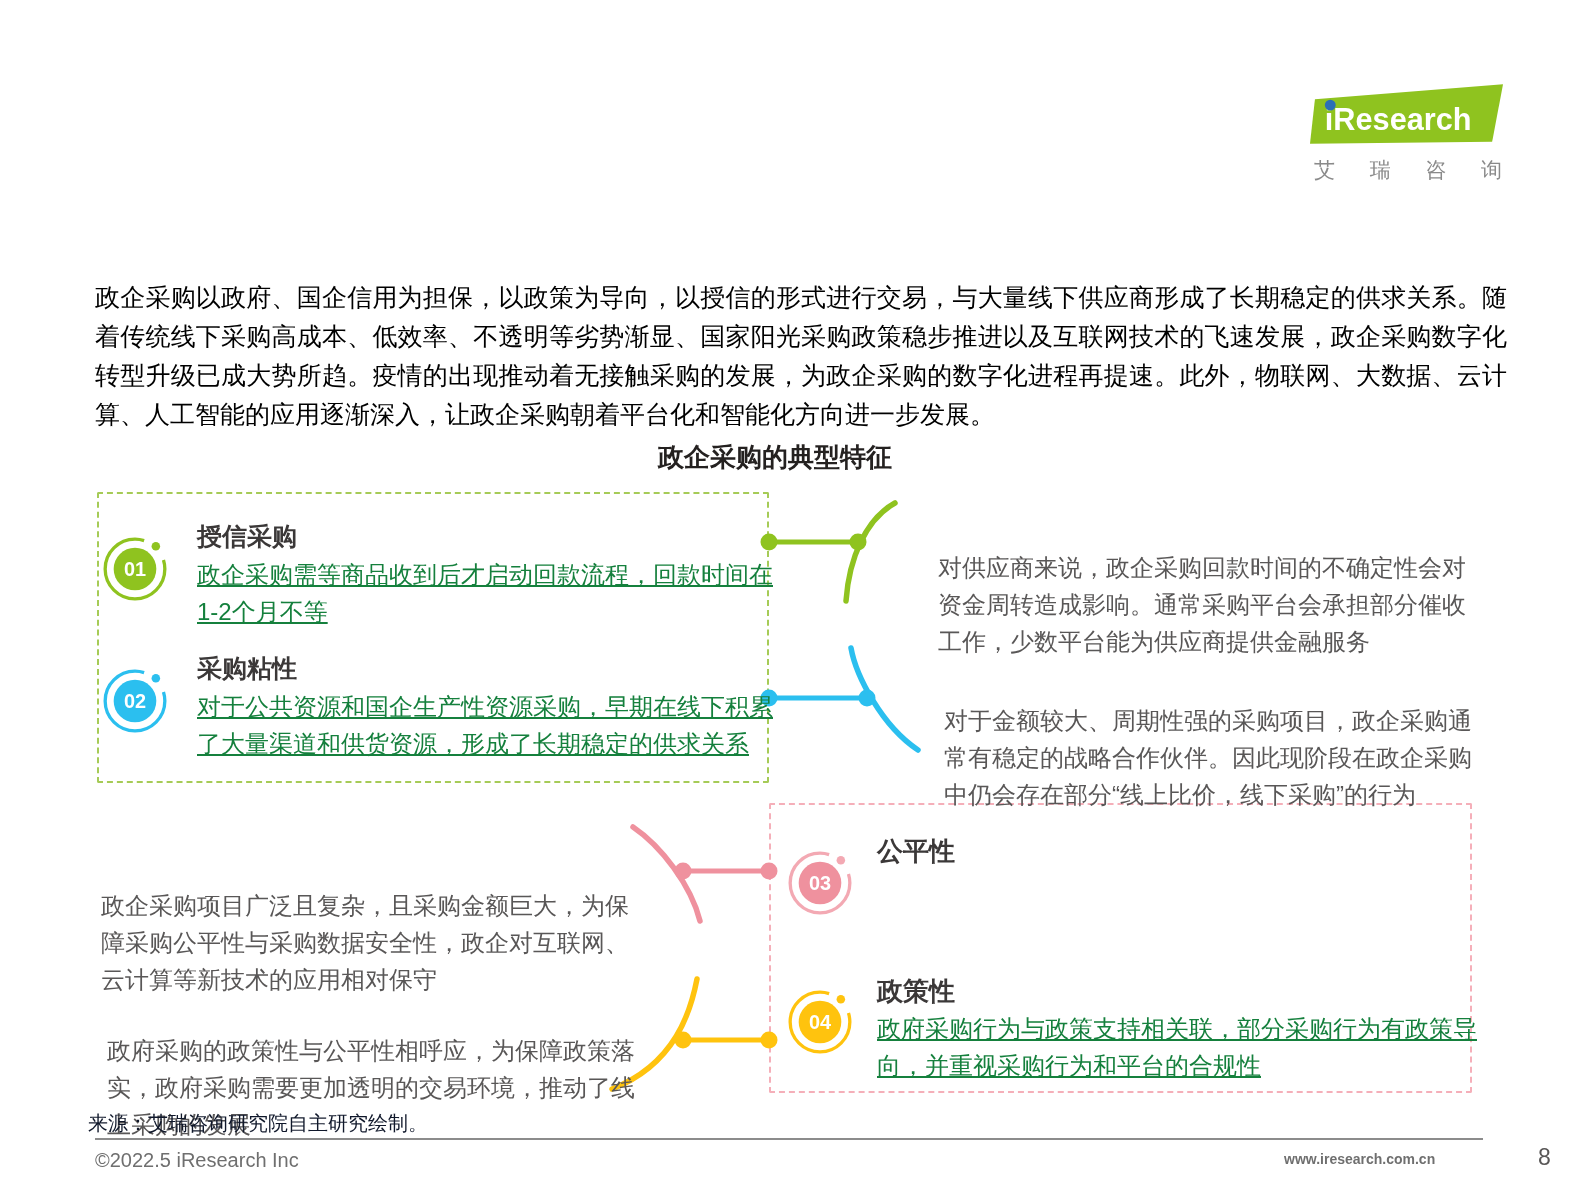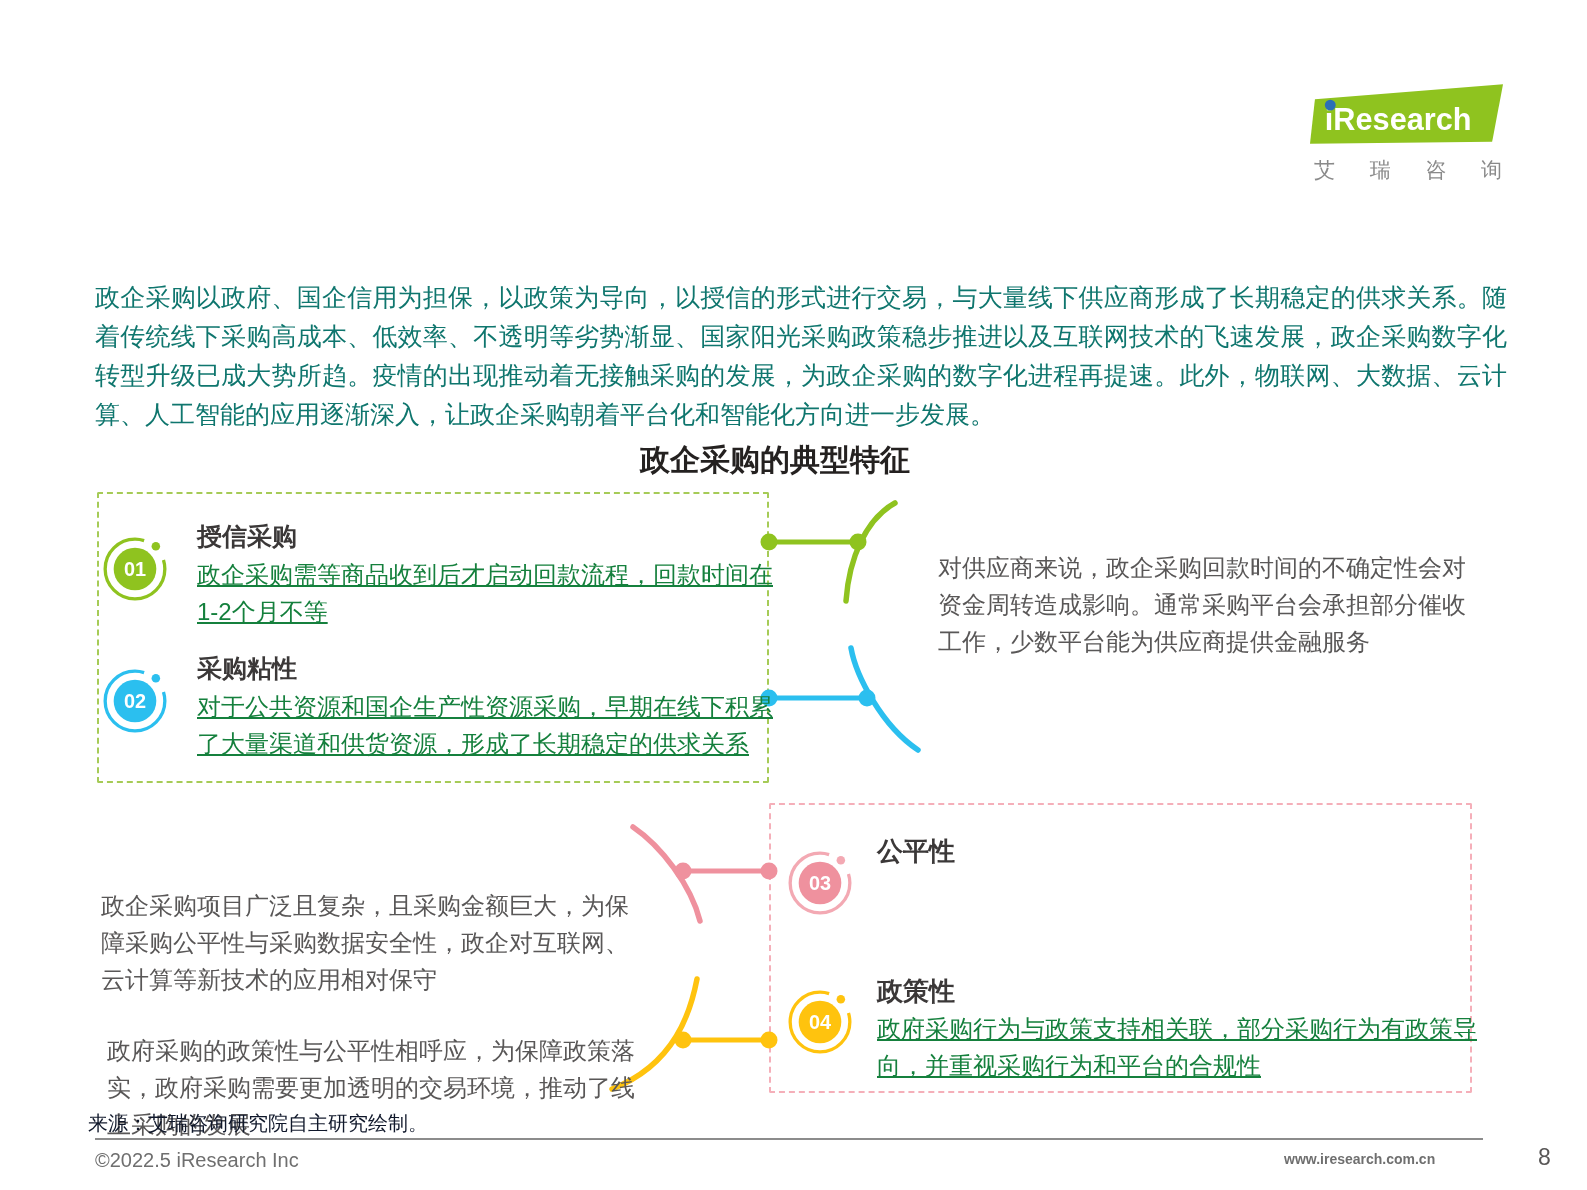--- a/index.html
+++ b/index.html
@@ -7,24 +7,24 @@
   .page {
     position:relative; width:1587px; height:1190px; background:#fff;
     overflow:hidden; font-family:"Liberation Sans","DejaVu Sans",sans-serif;
     color:#595757;
   }
   .abs { position:absolute; }
 
   .page-title { left:95px; top:88px; font-size:72px; font-weight:bold; letter-spacing:1px; }
   .page-subtitle { left:95px; top:206px; font-size:50px; font-weight:500; color:#4c4949; letter-spacing:0.5px; }
   .intro { left:95px; top:278px; width:1412px; font-size:25px; line-height:39px;
-           text-align:justify; color:#0f766e; }
+           text-align:justify; color:#000000; }
 
   .diagram-title { left:545px; top:440px; width:460px; text-align:center;
-                   font-size:30px; font-weight:bold; color:#242120;font-family:Liberation Mono, monospace; }
+                   font-size:26px; font-weight:bold; color:#242120;font-family:Liberation Mono, monospace; }
 
   .group-box { border:2px dashed #ccc; border-radius:2px; background:transparent; }
   .box-green { left:97px;  top:492px; width:672px; height:291px; }
   .box-pink  { left:769px; top:803px; width:703px; height:290px; }
 
   .badge { width:72px; height:72px; }
   .badge-num { font-size:21px; font-weight:bold; fill:#ffffff;
                font-family:"Liberation Sans","DejaVu Sans",sans-serif; }
 
   .f-title { font-size:26px; font-weight:bold; color:#3b3838; }
@@ -115,20 +115,21 @@
   <div class="abs note" style="left:938px;top:505px;width:536px">对供应商来说，政企采购回款时间的不确定性会对资金周转造成影响。通常采购平台会承担部分催收工作，少数平台能为供应商提供金融服务</div>
 
   <svg class="abs badge" style="left:99px;top:665px" viewBox="0 0 76 76">
     <circle cx="38" cy="38" r="31.5" fill="none" stroke-width="3.5" stroke-dasharray="158 30" stroke="#2BBFEF"></circle>
     <circle cx="60" cy="14" r="4.5" fill="#2BBFEF"></circle>
     <circle cx="38" cy="38" r="22.5" fill="#2BBFEF"></circle>
     <text class="badge-num" x="38" y="45" text-anchor="middle">02</text>
   </svg>
   <div class="abs f-title" style="left:197px;top:652px;font-size:25px">采购粘性</div>
   <div class="abs f-desc" style="left:197px;top:688px;width:578px">对于公共资源和国企生产性资源采购，早期在线下积累了大量渠道和供货资源，形成了长期稳定的供求关系</div>
+  <div class="abs note" style="left:944px;top:658px;width:536px">对于金额较大、周期性强的采购项目，政企采购通常有稳定的战略合作伙伴。因此现阶段在政企采购中仍会存在部分“线上比价，线下采购”的行为</div>
 
   <svg class="abs badge" style="left:784px;top:847px" viewBox="0 0 76 76">
     <circle cx="38" cy="38" r="31.5" fill="none" stroke-width="3.5" stroke-dasharray="158 30" stroke="#F3A9B3"></circle>
     <circle cx="60" cy="14" r="4.5" fill="#F3A9B3"></circle>
     <circle cx="38" cy="38" r="22.5" fill="#EF919E"></circle>
     <text class="badge-num" x="38" y="45" text-anchor="middle">03</text>
   </svg>
   <div class="abs f-title" style="left:877px;top:834px">公平性</div>
   <div class="abs note" style="left:101px;top:843px;width:536px">政企采购项目广泛且复杂，且采购金额巨大，为保障采购公平性与采购数据安全性，政企对互联网、云计算等新技术的应用相对保守</div>
 

